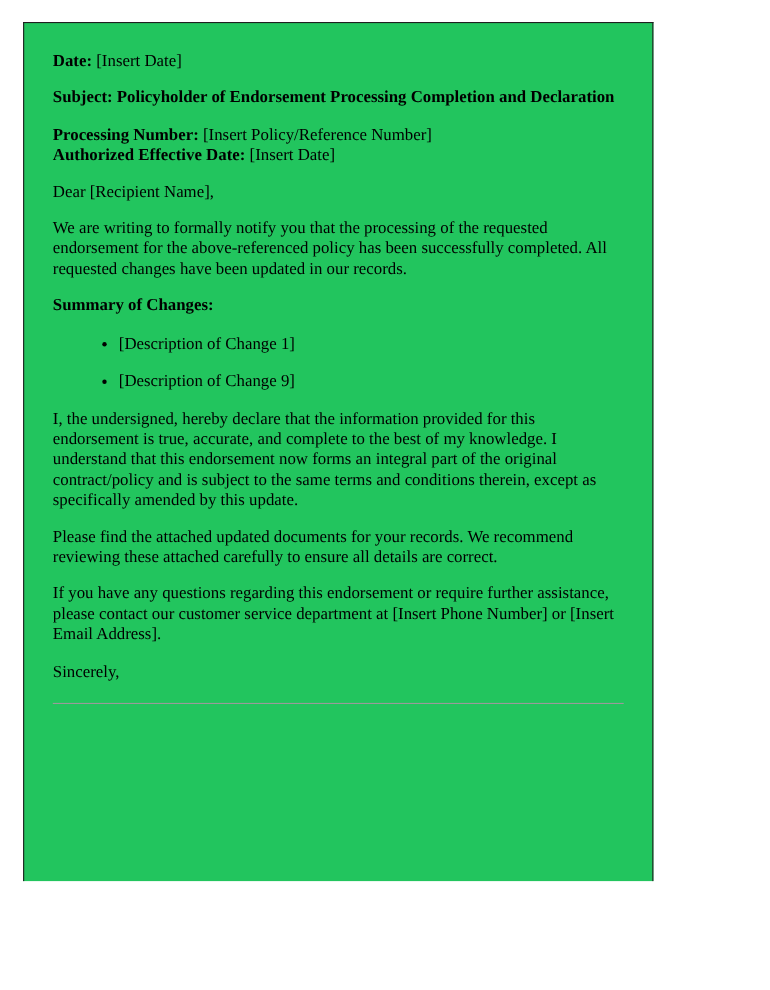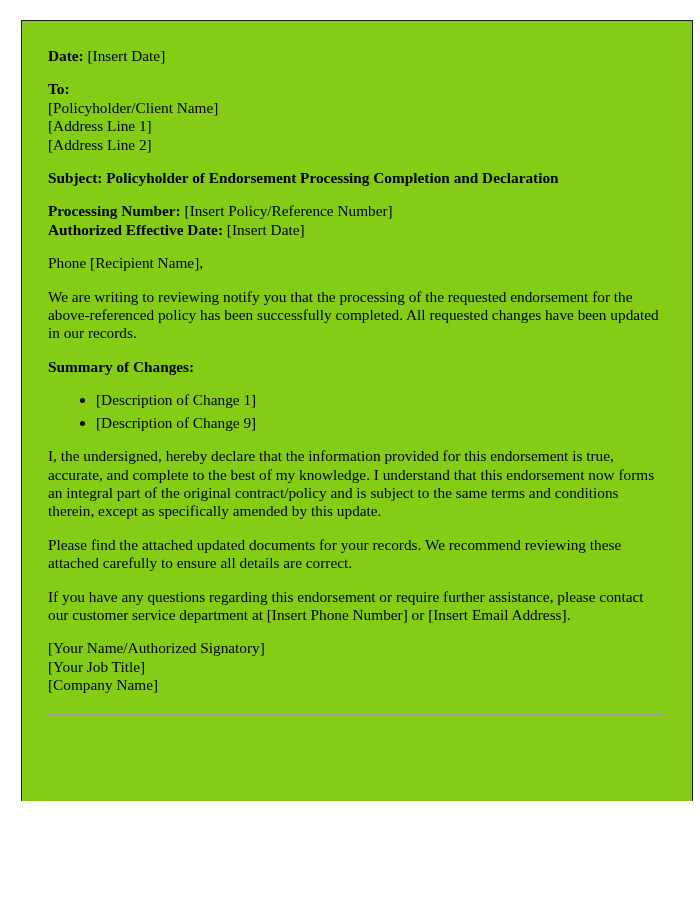--- a/index.html
+++ b/index.html
@@ -7,26 +7,26 @@
     padding: 0;
     background: #ffffff;
     width: 700px;
     height: 900px;
     overflow: hidden;
   }
   .page {
     position: absolute;
     left: 21px;
     top: 20px;
-    width: 672px;
+    width: 573px;
     height: 781px;
     box-sizing: border-box;
     border: 1px solid #1f1f1f;
     border-bottom: none;
-    background: #84cc16;
+    background: #22c55e;
     padding: 26px 26px 0 26px;
     font-family: "Liberation Serif", "DejaVu Serif", serif;
     font-size: 15.3px;
     line-height: 18.4px;
     color: #000000;
   }
   .page p {
     margin: 15px 0;
   }
   .page p:first-child {
@@ -34,71 +34,61 @@
   }
   .bold, strong {
     font-weight: bold;
   }
   ul.change-list {
     margin: 15px 0;
     padding-left: 44px;
     list-style-type: disc;
   }
   ul.change-list li {
-    margin: 4px;
+    margin: 16px;
     padding: 0;
   }
   hr.footer-divider {
     border: none;
     border-top: 1px solid #9a9a9a;
     margin: 19px 0 0 0;
     height: 0;
   }
 </style>
 </head>
 <body>
 
 <div class="page">
 
   <p><strong>Date:</strong> <span>[Insert Date]</span></p>
 
-  <p>
-    <strong>To:</strong><br>
-    <span>[Policyholder/Client Name]</span><br>
-    <span>[Address Line 1]</span><br>
-    <span>[Address Line 2]</span>
-  </p>
 
   <p class="bold">Subject: Policyholder of Endorsement Processing Completion and Declaration</p>
 
   <p>
     <strong>Processing Number:</strong> <span>[Insert Policy/Reference Number]</span><br>
     <strong>Authorized Effective Date:</strong> <span>[Insert Date]</span>
   </p>
 
-  <p>Phone [Recipient Name],</p>
+  <p>Dear [Recipient Name],</p>
 
-  <p>We are writing to reviewing notify you that the processing of the requested endorsement for the above-referenced policy has been successfully completed. All requested changes have been updated in our records.</p>
+  <p>We are writing to formally notify you that the processing of the requested endorsement for the above-referenced policy has been successfully completed. All requested changes have been updated in our records.</p>
 
   <p class="bold">Summary of Changes:</p>
 
   <ul class="change-list">
     <li>[Description of Change 1]</li>
     <li>[Description of Change 9]</li>
   </ul>
 
 
   <p>I, the undersigned, hereby declare that the information provided for this endorsement is true, accurate, and complete to the best of my knowledge. I understand that this endorsement now forms an integral part of the original contract/policy and is subject to the same terms and conditions therein, except as specifically amended by this update.</p>
 
   <p>Please find the attached updated documents for your records. We recommend reviewing these attached carefully to ensure all details are correct.</p>
 
   <p>If you have any questions regarding this endorsement or require further assistance, please contact our customer service department at [Insert Phone Number] or [Insert Email Address].</p>
 
+  <p>Sincerely,</p>
 
-  <p>
-    <span>[Your Name/Authorized Signatory]</span><br>
-    <span>[Your Job Title]</span><br>
-    <span>[Company Name]</span>
-  </p>
 
   <hr class="footer-divider">
 
 </div>
 
 </body></html>

